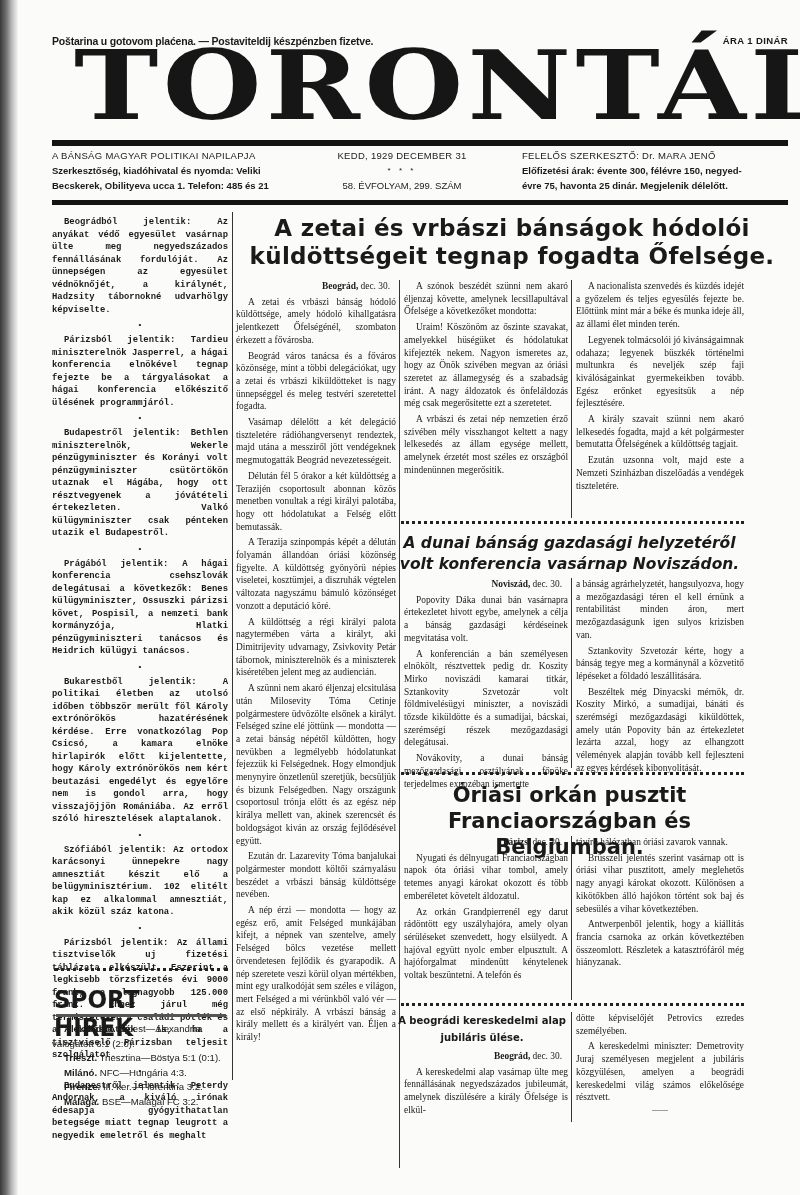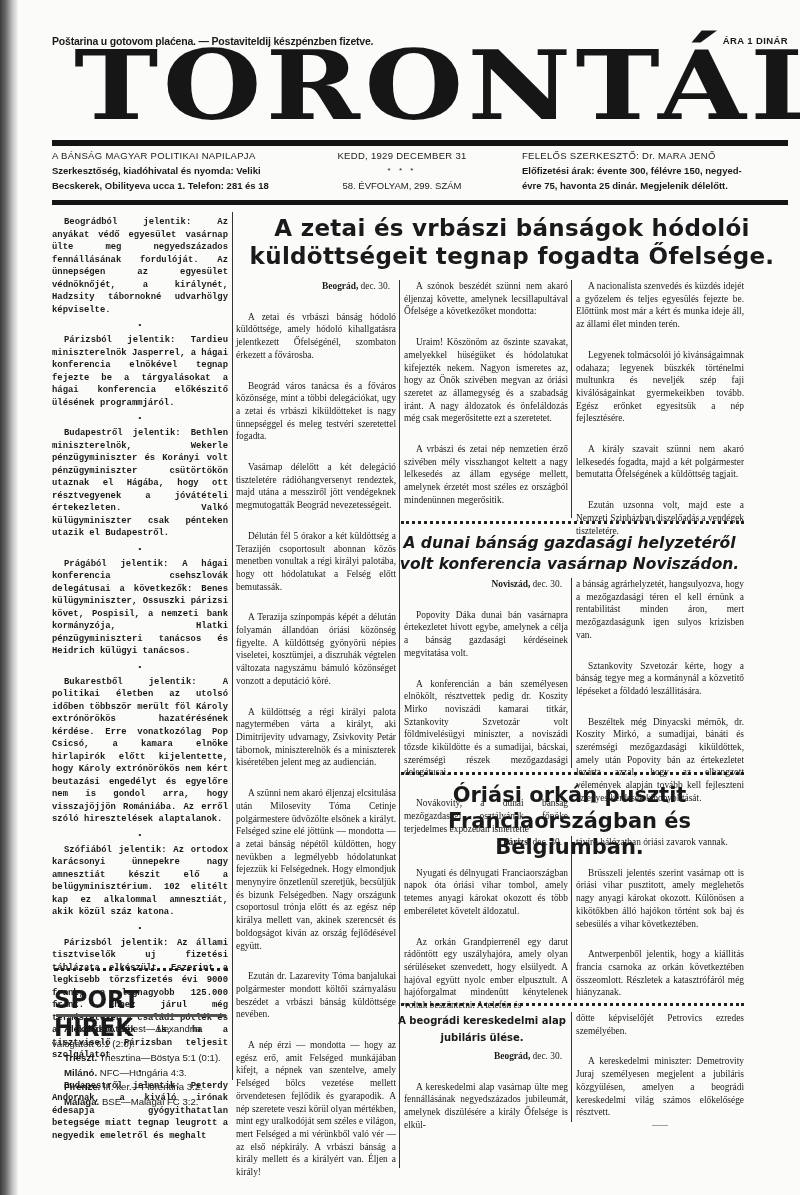--- a/index.html
+++ b/index.html
@@ -32,21 +32,21 @@
   .subhead .col { position: absolute; top: 0; }
   .subhead .c1 { left: 0; width: 240px; }
   .subhead .c2 { left: 275px; width: 150px; text-align: center; }
   .subhead .c3 { left: 470px; width: 266px; }
   .subhead .caps { letter-spacing: 0.3px; }
   .stars { letter-spacing: 3px; font-size: 8px; }
 
   
   .colbox { position: absolute; font-size: 9.4px; line-height: 12.7px; text-align: justify; }
   .colbox p { margin: 0 0 0 0; text-indent: 12px; }
-  .colbox p + p { margin-top: 18px; }
+  .colbox p + p { margin-top: 3px; }
   .bullet { text-align: center; font-size: 8px; line-height: 14px; margin: 2px 0; }
   .left-col { left: 0; top: 216px; width: 176px; font-family: Liberation Mono, monospace; font-weight: bold; font-size: 8.9px; line-height: 12.5px; }
   .vrule { position: absolute; width: 1px; background: #333; }
   .dotted { position: absolute; height: 3px; border-top: 3px dotted #222; }
 
   .head-a {
     position: absolute; left: 180px; top: 214px; width: 560px;
     font-family: "DejaVu Sans", sans-serif; font-weight: bold;
     font-size: 23px; line-height: 28px; text-align: center; letter-spacing: 0.3px;
   }
@@ -90,21 +90,21 @@
     <span class="postage">Poštarina u gotovom plaćena. — Postaviteldij készpénzben fizetve.</span>
     <span class="price">ÁRA 1 DINÁR</span>
   </div>
   <div class="title">TORONTÁL</div>
   <div class="rule-thick" style="top:140px;"></div>
 
   <div class="subhead">
     <div class="col c1">
       <div class="caps">A BÁNSÁG MAGYAR POLITIKAI NAPILAPJA</div>
       <div style="font-weight:bold;">Szerkesztőség, kiadóhivatal és nyomda: Veliki</div>
-      <div style="font-weight:bold;">Becskerek, Obilityeva ucca 1. Telefon: 281 és 18</div>
+      <div style="font-weight:bold;">Becskerek, Obilityeva ucca 1. Telefon: 485 és 21</div>
     </div>
     <div class="col c2">
       <div class="caps">KEDD, 1929 DECEMBER 31</div>
       <div class="stars">* * *</div>
       <div>58. ÉVFOLYAM, 299. SZÁM</div>
     </div>
     <div class="col c3">
       <div class="caps">FELELŐS SZERKESZTŐ: Dr. MARA JENŐ</div>
       <div style="font-weight:bold;">Előfizetési árak: évente 300, félévre 150, negyed-</div>
       <div style="font-weight:bold;">évre 75, havonta 25 dinár. Megjelenik délelőtt.</div>
@@ -165,21 +165,21 @@
 
   <div class="colbox" style="left:352px; top:280px; width:164px;">
     <p>A szónok beszédét szünni nem akaró éljenzaj követte, amelynek lecsillapultával Őfelsége a következőket mondotta:</p>
     <p>Uraim! Köszönöm az őszinte szavakat, amelyekkel hüségüket és hódolatukat kifejezték nekem. Nagyon ismeretes az, hogy az Önök szivében megvan az óriási szeretet az államegység és a szabadság iránt. A nagy áldozatok és önfeláldozás még csak megerősitette ezt a szeretetet.</p>
     <p>A vrbászi és zetai nép nemzetien érző szivében mély visszhangot keltett a nagy lelkesedés az állam egysége mellett, amelynek érzetét most széles ez országból mindenünnen megerősitik.</p>
   </div>
 
   <div class="vrule" style="left:519px; top:280px; height:238px;"></div>
 
   <div class="colbox" style="left:524px; top:280px; width:168px;">
-    <p>A nacionalista szenvedés és küzdés idejét a győzelem és teljes egyesülés fejezte be. Előttünk most már a kért és munka ideje áll, az állami élet minden terén.</p>
+    <p>A nacionalista szenvedés és küzdés idejét a győzelem és teljes egyesülés fejezte be. Előttünk mint már a béke és munka ideje áll, az állami élet minden terén.</p>
     <p>Legyenek tolmácsolói jó kivánságaimnak odahaza; legyenek büszkék történelmi multunkra és neveljék szép faji kiválóságainkat gyermekeikben tovább. Egész erőnket egyesitsük a nép fejlesztésére.</p>
     <p>A király szavait szünni nem akaró lelkesedés fogadta, majd a két polgármester bemutatta Őfelségének a küldöttség tagjait.</p>
     <p>Ezután uzsonna volt, majd este a Nemzeti Szinházban diszelőadás a vendégek tiszteletére.</p>
   </div>
 
   <div class="dotted" style="left:349px; top:521px; width:343px;"></div>
 
   <div class="head-b" style="width:345px;font-style:italic;">A dunai bánság gazdasági helyzetéről volt konferencia vasárnap Noviszádon.</div>
   <div class="colbox" style="left:352px; top:578px; width:164px;">
     <p class="dateline"><b>Noviszád,</b> <span>dec. 30.</span></p>

